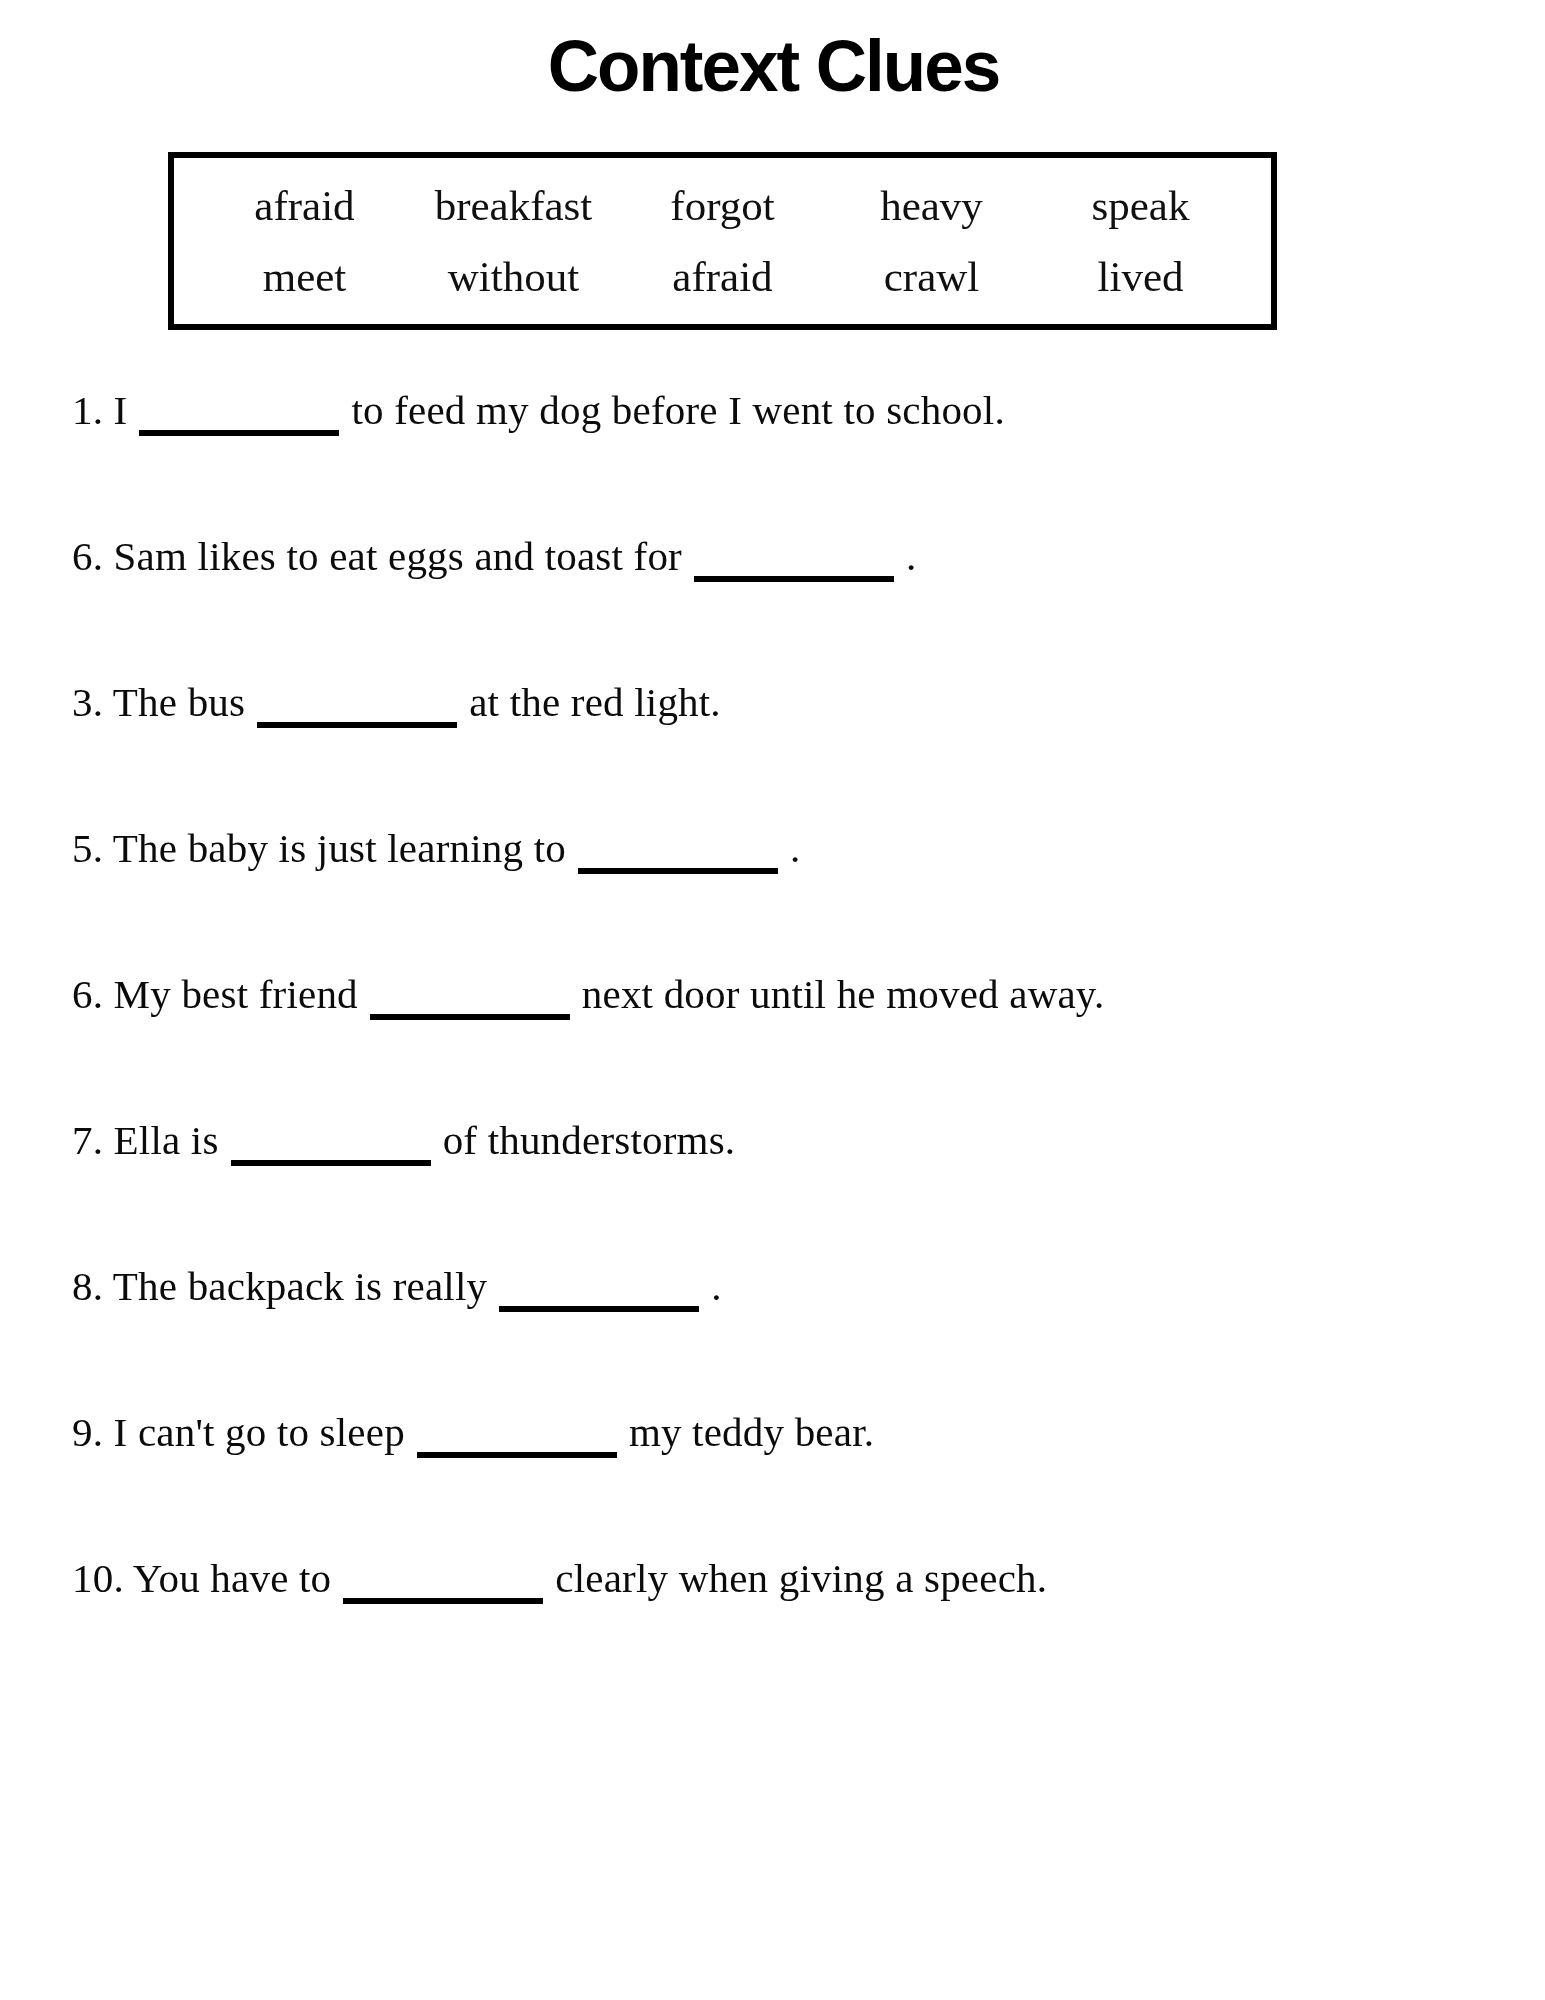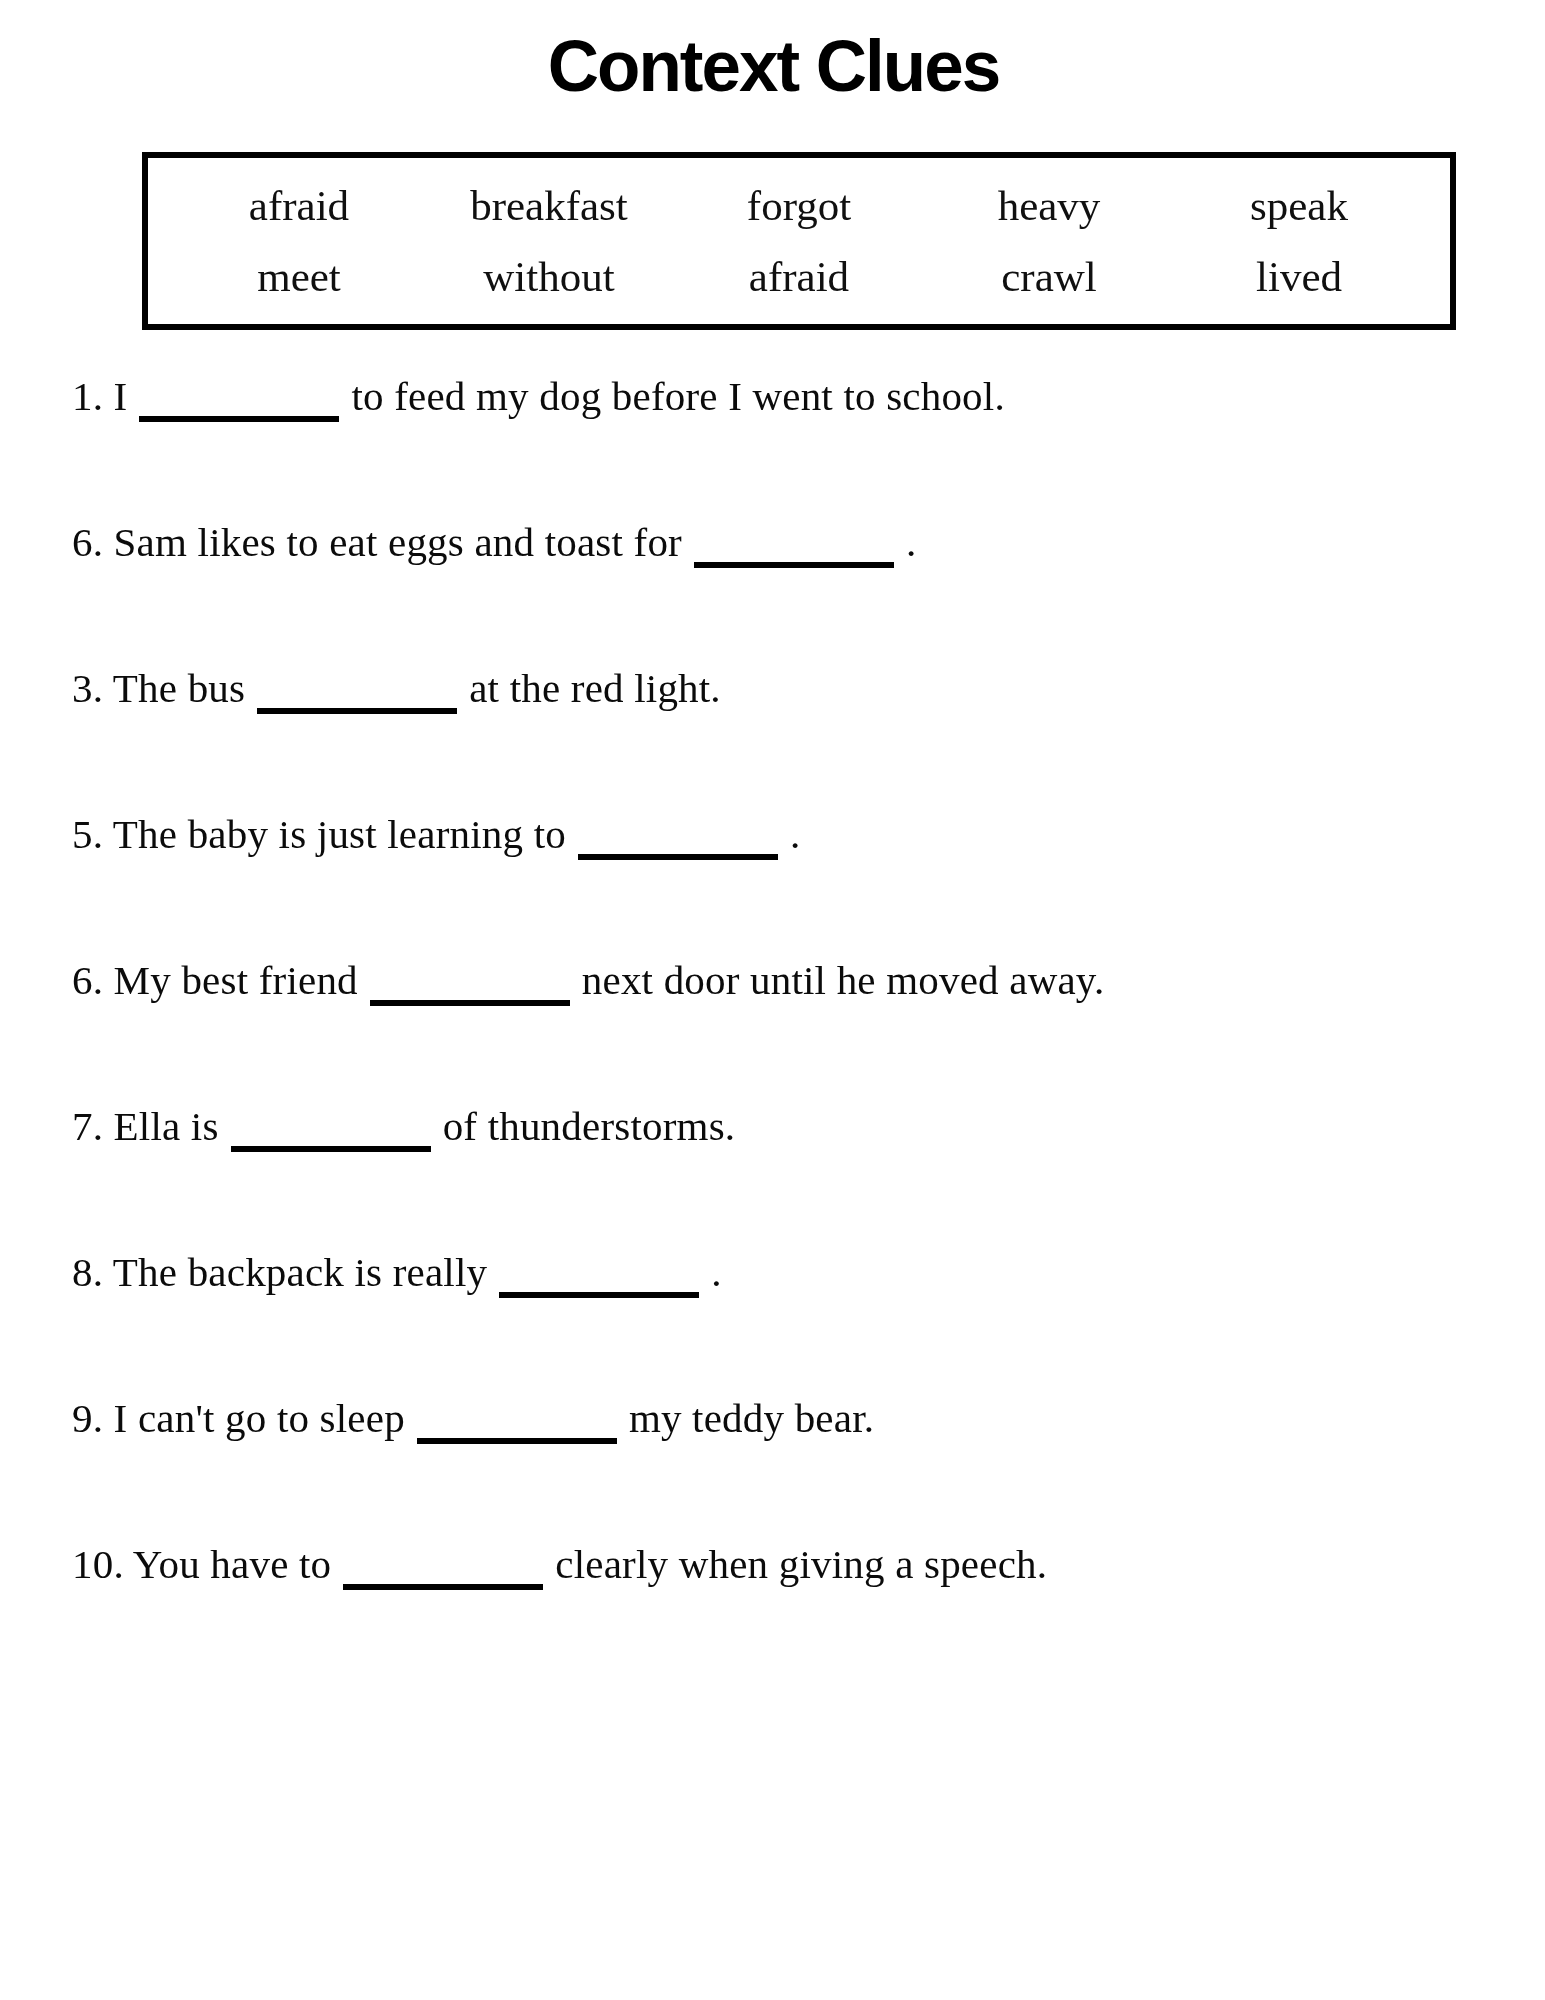--- a/index.html
+++ b/index.html
@@ -35,37 +35,37 @@
   .instructions {
     margin: 16px 0 0 0;
     font-family: "Liberation Sans", sans-serif;
     font-size: 30px;
     line-height: 1.2;
     color: #141414;
   }
   .word-bank {
     box-sizing: border-box;
     margin-top: 46px;
-    margin-left: 70px;
-    width: 1314px;
+    margin-left: 96px;
+    width: 1109px;
     border: 6px solid #000000;
     padding: 12px 26px;
     background: #ffffff;
   }
   .wb-row {
     display: grid;
     grid-template-columns: repeat(5, 1fr);
     align-items: center;
     justify-items: center;
     font-size: 43px;
     line-height: 71px;
     color: #101010;
   }
   .sentences {
-    margin-top: 38px;
+    margin-top: 52px;
   }
   .sentence {
     font-size: 41px;
     line-height: 56px;
     margin-bottom: 90px;
     white-space: nowrap;
     color: #0b0b0b;
   }
   .sentence .part {
     letter-spacing: 0.2px;

